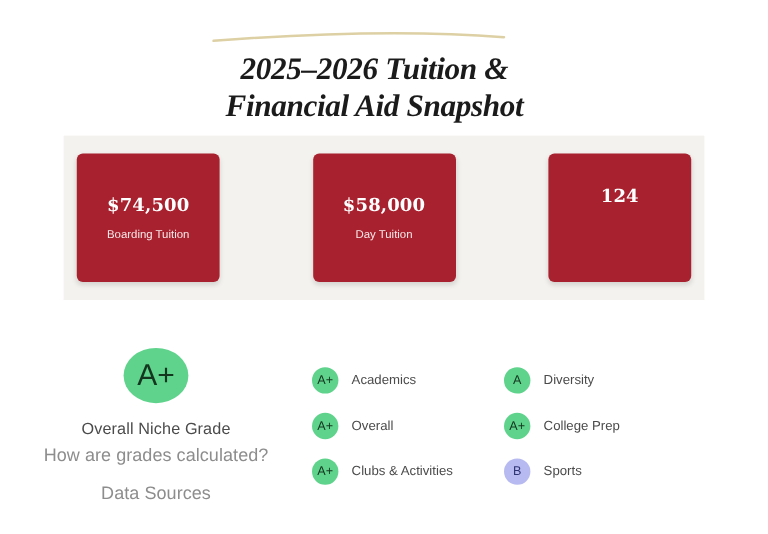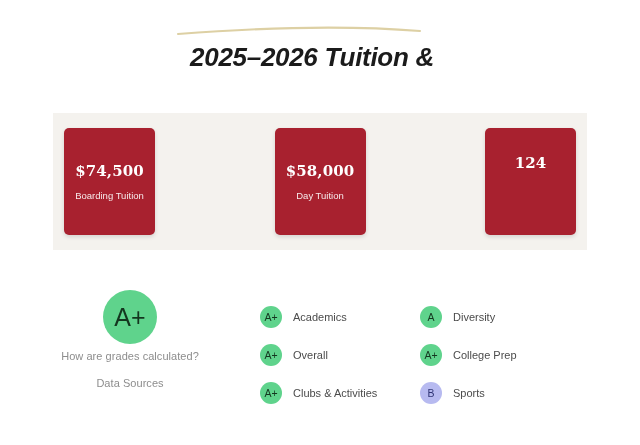--- a/index.html
+++ b/index.html
@@ -22,21 +22,21 @@
     width: 640px; height: 16px;
   }
   #arc-wrap svg { display: block; }
 
   
   #title {
     position: absolute;
     left: 0; top: 42px;
     width: 624px;
     text-align: center;
-    font-family: Liberation Sans, sans-serif;
+    font-family: Liberation Serif, serif;
     font-style: italic;
     font-weight: bold;
     font-size: 26px;
     line-height: 31px;
     letter-spacing: -0.3px;
     color: #1b1b1b;
   }
   #title .line { display: block; white-space: pre; }
 
   
@@ -45,21 +45,21 @@
     left: 53px; top: 113px;
     width: 534px; height: 137px;
     background: #f4f2ee;
     display: flex;
     align-items: center;
     justify-content: space-between;
     padding: 0 11px;
     box-sizing: border-box;
   }
   .stat-card {
-    width: 91px;
+    width: 119px;
     height: 107px;
     background: #a8212f;
     border-radius: 5px;
     box-shadow: 0 2px 4px rgba(0,0,0,0.13);
     display: flex;
     flex-direction: column;
     align-items: center;
     justify-content: center;
     box-sizing: border-box;
     padding: 4px 6px;
@@ -110,21 +110,21 @@
     line-height: 1;
   }
   #overall-label {
     margin-top: 14px;
     font-size: 13.5px;
     color: #4b4b4b;
     letter-spacing: 0.1px;
   }
   .grade-link {
     margin-top: 6px;
-    font-size: 11px;
+    font-size: 15px;
     color: #8d8d8d;
     text-decoration: none;
     letter-spacing: 0.05px;
   }
   .grade-link + .grade-link { margin-top: 15px; }
 
   #grade-columns {
     flex: 1;
     display: flex;
     padding-top: 8px;
@@ -164,20 +164,21 @@
 <body>
 
 <div id="arc-wrap">
   <svg width="640" height="16" viewBox="0 0 640 16" xmlns="http://www.w3.org/2000/svg">
     <path d="M178 12 Q320 1 420 9" fill="none" stroke="#ddd0a4" stroke-width="2.1" stroke-linecap="round"></path>
   </svg>
 </div>
 
 <div id="title">
   <span class="line">2025–2026 Tuition &amp;</span>
+  <span class="line">Financial Aid Snapshot</span>
 </div>
 
 <div id="stats-panel">
 
   <div class="stat-card">
     <div class="stat-value">$74,500</div>
     <div class="stat-label">Boarding Tuition</div>
   </div>
 
   <div class="stat-card">
@@ -189,20 +190,21 @@
   <div class="stat-card top-align">
     <div class="stat-value">124</div>
   </div>
 
 </div>
 
 <div id="grades-section">
 
   <div id="overall-grade">
     <div id="overall-circle">A+</div>
+    <div id="overall-label">Overall Niche Grade</div>
     <a class="grade-link" href="#">How are grades calculated?</a>
     <a class="grade-link" href="#">Data Sources</a>
   </div>
 
   <div id="grade-columns">
 
     <div class="grade-col col-left">
       <div class="grade-row">
         <span class="grade-badge green">A+</span>
         <span class="grade-name">Academics</span>

